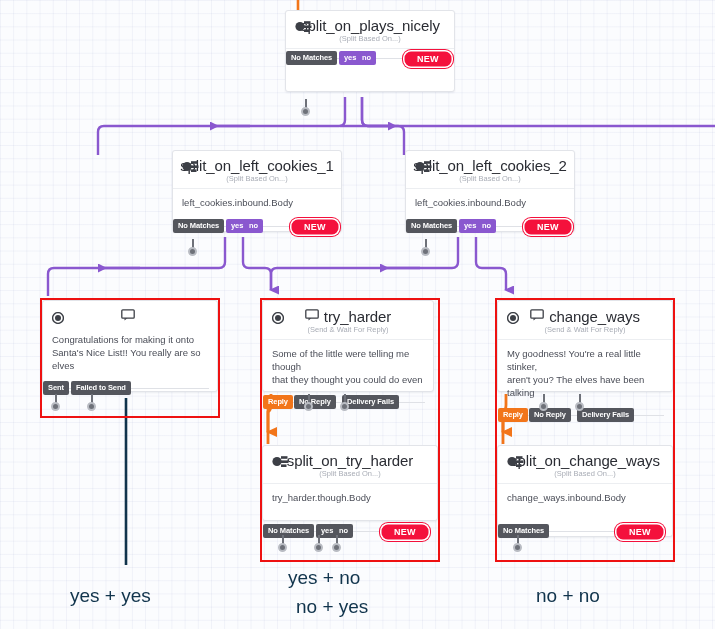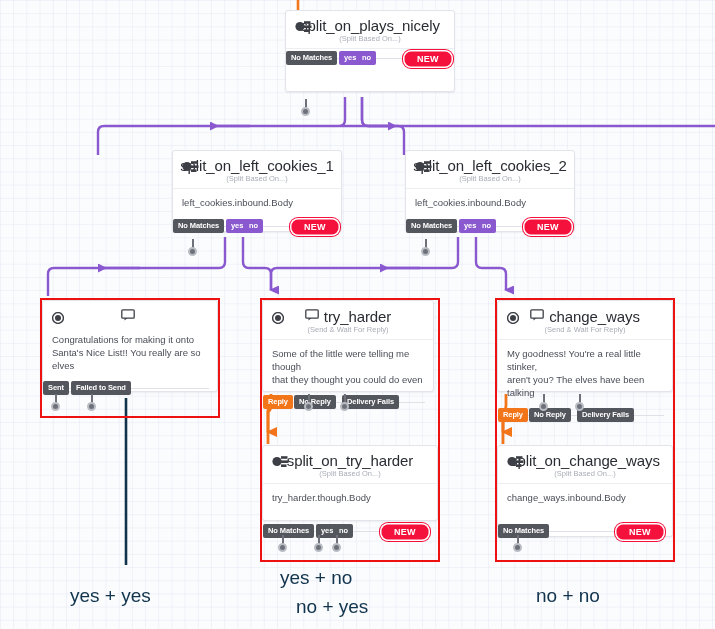--- a/index.html
+++ b/index.html
@@ -370,17 +370,17 @@
     </div>
   </div>
   <div class="stub" style="left:517px;top:535px;height:10px;"></div>
   <div class="endnode" style="left:513px;top:543px;"></div>
 
   <div class="redbox" style="left:40px;top:298px;width:180px;height:120px;"></div>
   <div class="redbox" style="left:260px;top:298px;width:180px;height:264px;"></div>
   <div class="redbox" style="left:495px;top:298px;width:180px;height:264px;"></div>
 
   <div class="annot" style="left:70px;top:585px;">yes + yes</div>
-  <div class="annot" style="left:280px;top:567px;">yes + no</div>
+  <div class="annot" style="left:288px;top:567px;">yes + no</div>
   <div class="annot" style="left:296px;top:596px;">no + yes</div>
   <div class="annot" style="left:536px;top:585px;">no + no</div>
 
 </div>
 
 </body></html>

